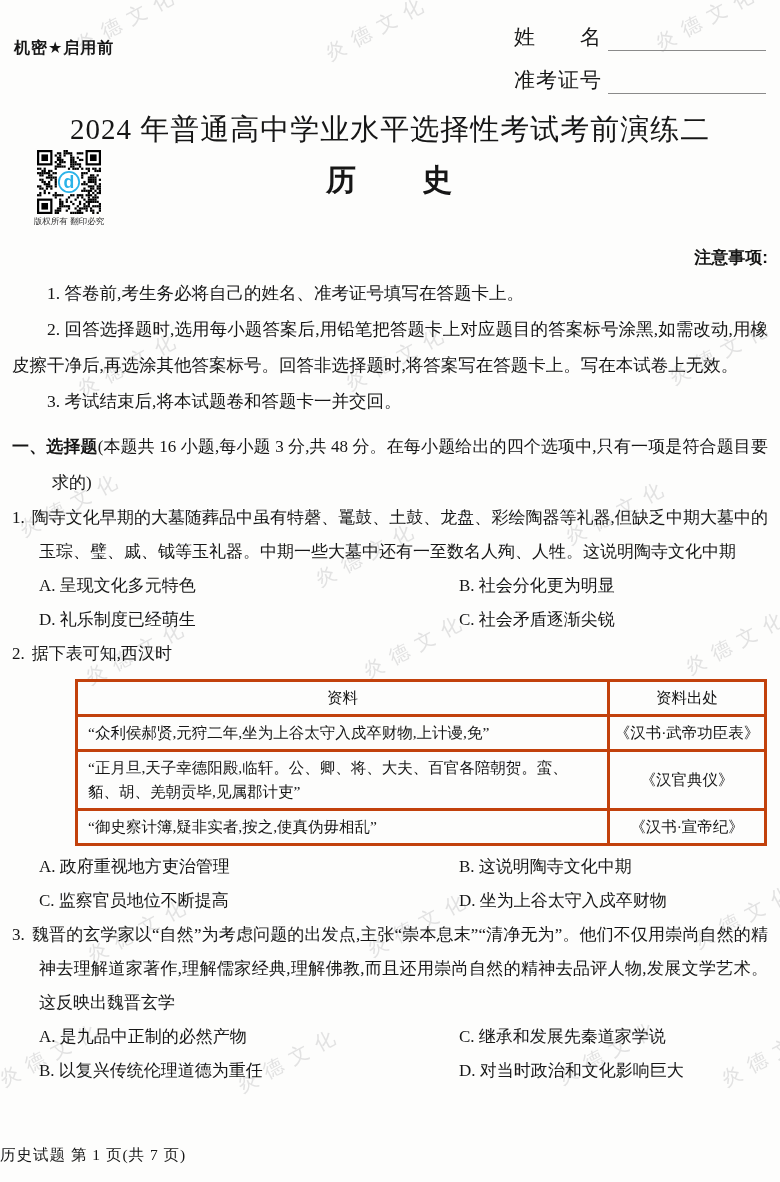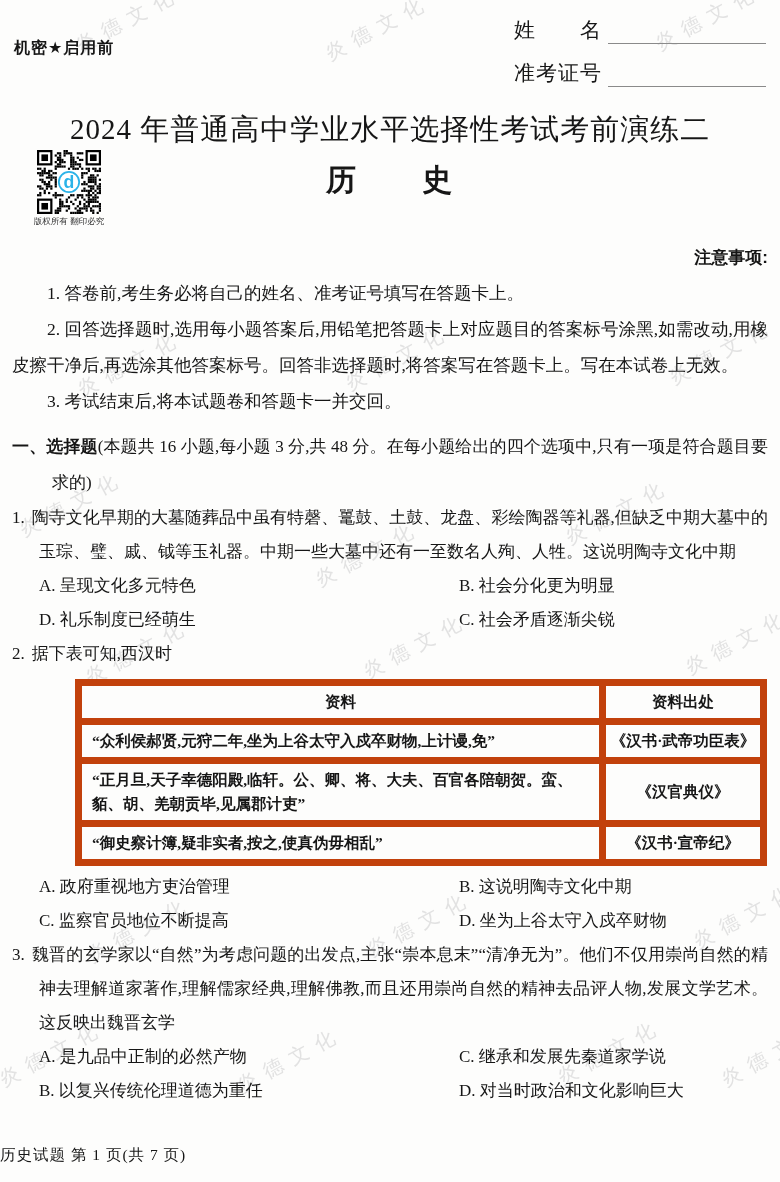--- a/index.html
+++ b/index.html
@@ -24,21 +24,21 @@
     z-index:0;
   }
   .content{position:relative;z-index:1;padding:0 12px;}
   
   .top{position:relative;height:106px;}
   .classified{
     position:absolute;left:2px;top:38px;
     font-family:"Liberation Sans","DejaVu Sans",sans-serif;
     font-weight:700;font-size:16px;letter-spacing:1px;
   }
-  .fields{position:absolute;right:2px;top:16px;width:252px;}
+  .fields{position:absolute;right:2px;top:23px;width:252px;}
   .field-row{display:flex;align-items:flex-end;font-size:21px;margin-bottom:15px;}
   .field-label{white-space:pre;letter-spacing:1px;}
   .blank{flex:1;border-bottom:1.5px solid #8a8a8a;height:1.15em;margin-left:6px;}
   
   .main-title{
     text-align:center;font-size:29px;letter-spacing:1px;
     margin:4px 0 0;line-height:38px;font-weight:500;
   }
   
   .subject-row{position:relative;height:96px;}
@@ -63,21 +63,21 @@
   }
   .section-label{font-family:"Liberation Sans","DejaVu Sans",sans-serif;font-weight:700;}
   
   .question{font-size:17px;line-height:34px;margin:0;
     padding-left:27px;text-indent:-27px;text-align:justify;}
   .q-num{margin-right:7px;}
   .opts{display:grid;grid-template-columns:420px 1fr;
     padding-left:27px;font-size:17px;line-height:34px;}
   
   .qtable{border-collapse:collapse;margin:8px 0 4px 63px;width:692px;font-size:15.5px;}
-  .qtable th,.qtable td{border:7px solid #c2410c;font-weight:700;line-height:24px;}
+  .qtable th,.qtable td{border:3px solid #c2410c;font-weight:400;line-height:24px;}
   .qtable th{text-align:center;padding:4px 8px;}
   .qtable td{padding:4px 10px;text-align:left;}
   .qtable .src{width:146px;text-align:center;padding:4px 4px;}
   
   .footer{position:absolute;left:0;right:0;bottom:16px;
     font-size:15.5px;letter-spacing:1px;z-index:1;}
 </style>
 </head>
 <body>
 

